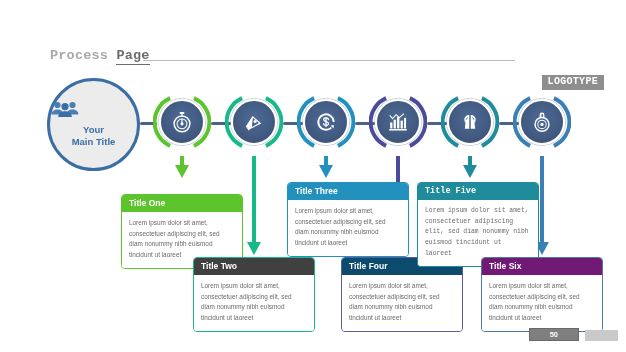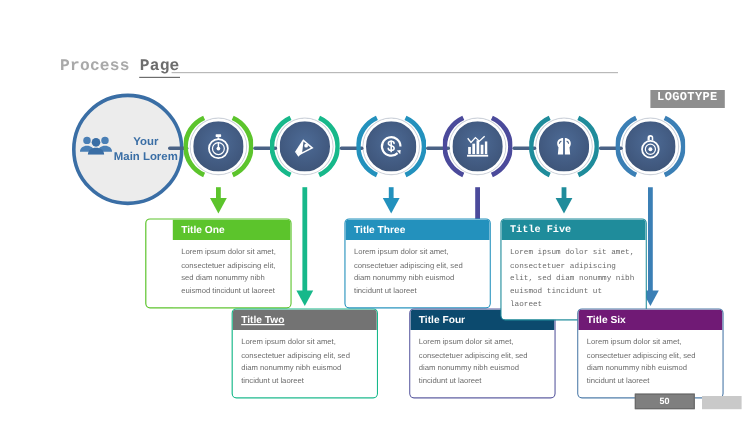--- a/index.html
+++ b/index.html
@@ -25,26 +25,26 @@
   }
   .logotype{
     position:absolute;right:22px;top:26px;
     background:#8e8e8e;color:#ffffff;
     font-size:10px;font-weight:bold;letter-spacing:.3px;
     padding:2px 6px 3px 6px;line-height:1;margin-top:27px;
   }
 
   
   .main-circle{
-    position:absolute;left:60px;top:78px;width:93px;height:93px;
+    position:absolute;left:47px;top:78px;width:93px;height:93px;
     border-radius:50%;
     background:#ececec;
     border:3px solid #3a6ea5;
     box-sizing:border-box;
-    display:flex;flex-direction:row;align-items:center;justify-content:center;
+    display:flex;flex-direction:column;justify-content:center;
   }
   .main-circle .people{margin-bottom:3px;}
   .main-title-text{
     font-size:9.5px;font-weight:bold;color:#3a6ea5;line-height:1.25;text-align:center;
   }
 
   
   .node{position:absolute;width:46px;height:46px;}
   .node .arc{position:absolute;left:-6px;top:-6px;width:58px;height:58px;}
   .node .inner{
@@ -98,21 +98,21 @@
         <circle cx="7.5" cy="4" r="3.1" fill="#4a7fb5"></circle>
         <path d="M1.6 13.4c0-3.2 2.7-5 5.9-5s5.9 1.8 5.9 5z" fill="#4a7fb5"></path>
         <circle cx="22.5" cy="4" r="3.1" fill="#4a7fb5"></circle>
         <path d="M16.6 13.4c0-3.2 2.7-5 5.9-5s5.9 1.8 5.9 5z" fill="#4a7fb5"></path>
         <circle cx="15" cy="5.6" r="3.6" fill="#3a6ea5"></circle>
         <path d="M8.2 16c0-3.7 3.1-5.8 6.8-5.8S21.8 12.3 21.8 16z" fill="#3a6ea5"></path>
       </svg>
     </span>
     <div class="main-title-text">
       <div>Your</div>
-      <div>Main Lorem</div>
+      <div>Main Title</div>
     </div>
   </div>
 
   <div class="connector" style="left:140px;top:122px;width:17px;"></div>
   <div class="connector" style="left:211px;top:122px;width:20px;"></div>
   <div class="connector" style="left:283px;top:122px;width:20px;"></div>
   <div class="connector" style="left:355px;top:122px;width:20px;"></div>
   <div class="connector" style="left:427px;top:122px;width:20px;"></div>
   <div class="connector" style="left:499px;top:122px;width:20px;"></div>
 
@@ -237,27 +237,27 @@
       <path d="M470 156 L470 167" stroke="#1f8c9b" stroke-width="4" fill="none"></path>
       <path d="M463 165 L477 165 L470 178 Z" fill="#1f8c9b"></path>
     </g>
 
     <g>
       <path d="M542 156 L542 244" stroke="#3b7fb5" stroke-width="4" fill="none"></path>
       <path d="M535 242 L549 242 L542 255 Z" fill="#3b7fb5"></path>
     </g>
   </svg>
 
-  <div class="card" style="left:121px;top:182px;border:1.4px solid #5cc42c;padding-left:22px;">
+  <div class="card" style="left:121px;top:194px;border:1.4px solid #5cc42c;">
     <div class="card-head" style="background:#5cc42c;">Title One</div>
     <div class="card-body">Lorem ipsum dolor sit amet, consectetuer adipiscing elit, sed diam nonummy nibh euismod tincidunt ut laoreet</div>
   </div>
 
   <div class="card" style="left:193px;top:257px;border:1.4px solid #17b88a;">
-    <div class="card-head" style="background:#737373;text-decoration:underline;">Title Two</div>
+    <div class="card-head" style="background:#404040;">Title Two</div>
     <div class="card-body">Lorem ipsum dolor sit amet, consectetuer adipiscing elit, sed diam nonummy nibh euismod tincidunt ut laoreet</div>
   </div>
 
   <div class="card" style="left:287px;top:182px;border:1.4px solid #2391bd;">
     <div class="card-head" style="background:#2391bd;">Title Three</div>
     <div class="card-body">Lorem ipsum dolor sit amet, consectetuer adipiscing elit, sed diam nonummy nibh euismod tincidunt ut laoreet</div>
   </div>
 
   <div class="card" style="left:341px;top:257px;border:1.4px solid #5b5ba0;">
     <div class="card-head" style="background:#0c4a6e;">Title Four</div>

